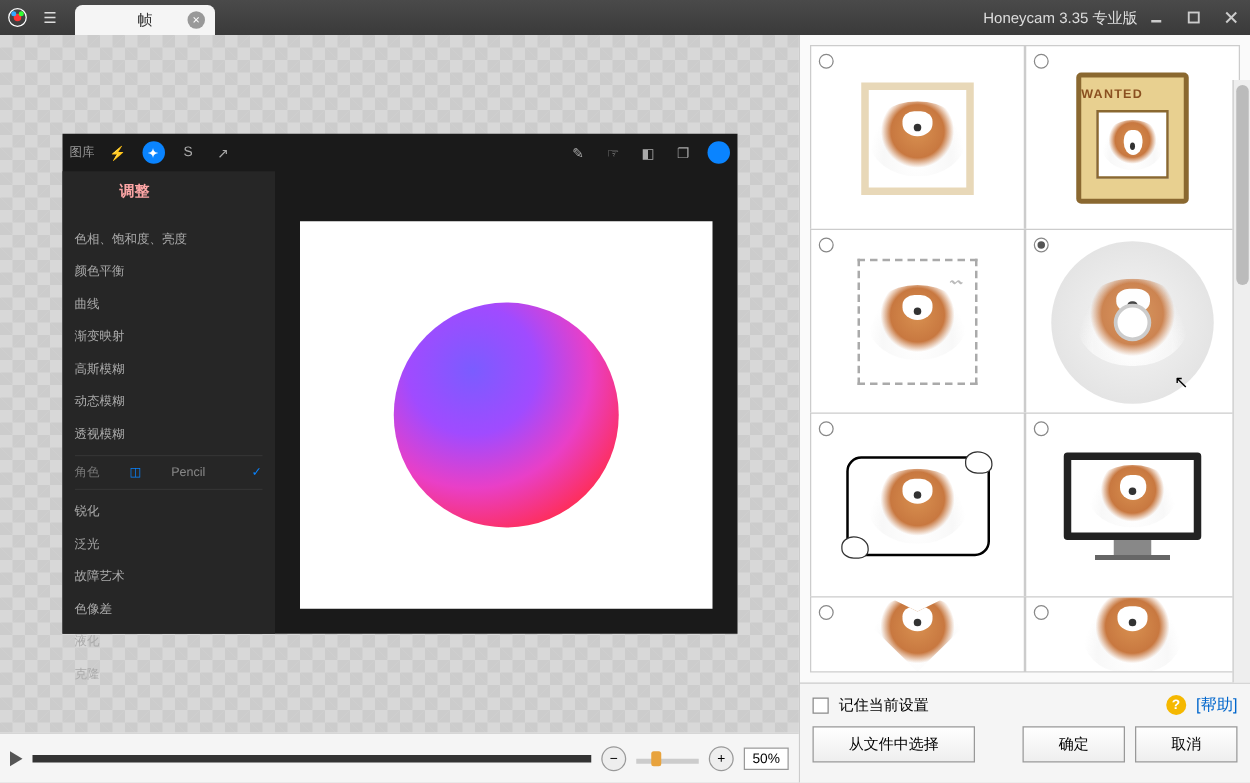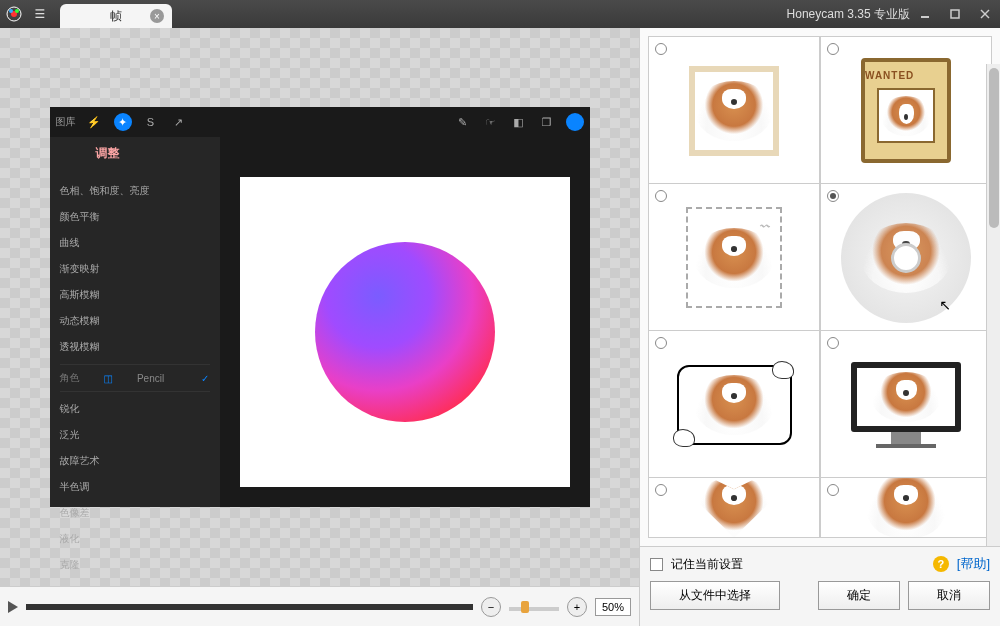--- a/index.html
+++ b/index.html
@@ -151,21 +151,20 @@
           <div class="pc-item">透视模糊</div>
           <div class="pc-item pc-item-row" style="border-top:1px solid #333;border-bottom:1px solid #333;margin:4px 0;">
             <span style="color:#777">角色</span>
             <span class="pc-item-blue">◫</span>
             <span style="color:#888">Pencil</span>
             <span class="pc-check">✓</span>
           </div>
           <div class="pc-item">锐化</div>
           <div class="pc-item">泛光</div>
           <div class="pc-item">故障艺术</div>
-          <div class="pc-item">半色调</div>
           <div class="pc-item">色像差</div>
           <div class="pc-item">液化</div>
           <div class="pc-item">克隆</div>
         </div>
         <div class="pc-canvas">
           <div class="gradient-circle"></div>
         </div>
       </div>
     </div>
     <div class="controls-bar">

